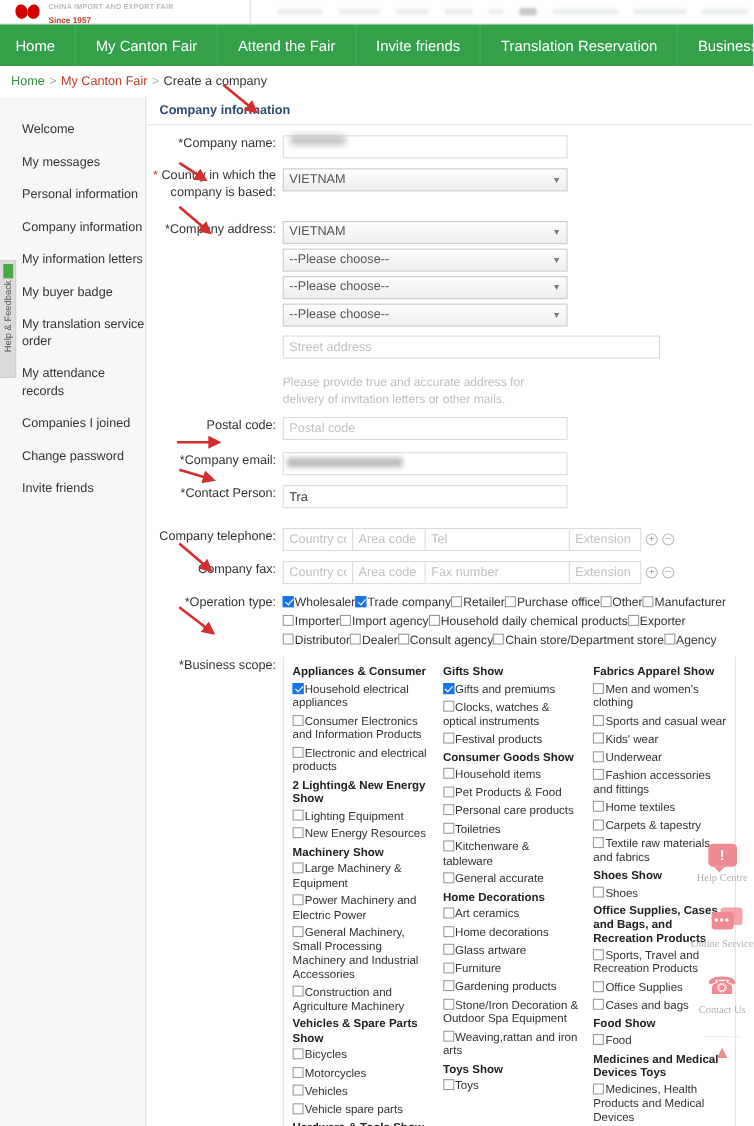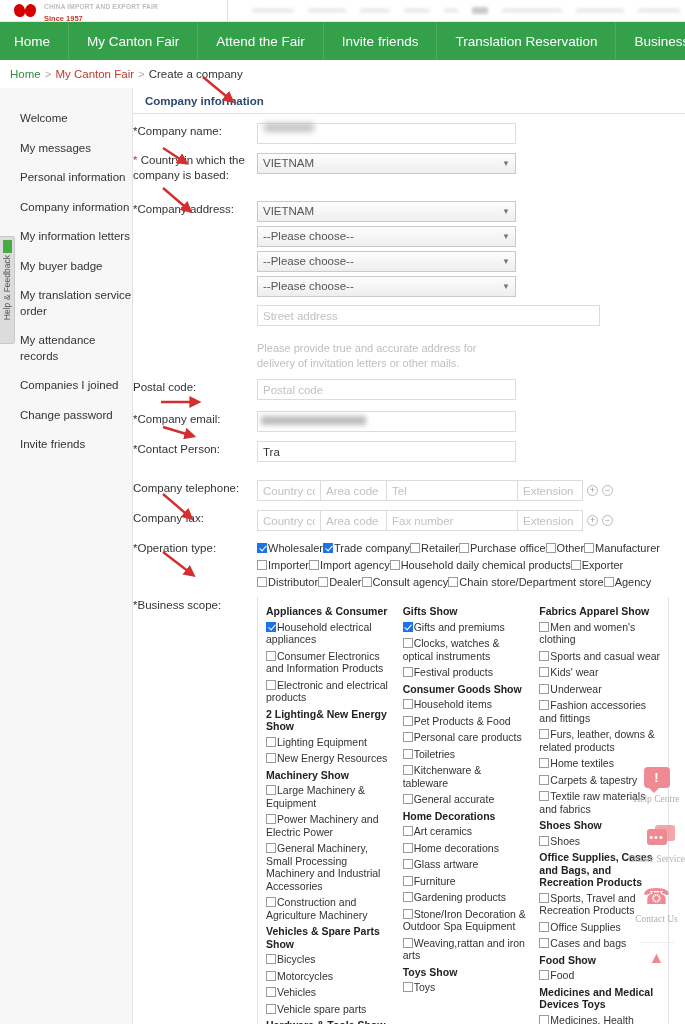--- a/index.html
+++ b/index.html
@@ -60,21 +60,21 @@
                   font-size:8.5px; color:#555; margin:0 auto; white-space:nowrap;
                   display:block; text-align:center; }
 
   
   #content { flex:1; position:relative; padding:0; overflow:hidden; }
   #panel-head { height:26px; border-bottom:1px solid #e0e0e0;
                 display:flex; align-items:center; padding-left:12px;
                 font-size:11.5px; font-weight:bold; color:#2b4a6f; }
 
   .row { display:flex; align-items:flex-start; margin-top:9px; }
-  .lbl { width:124px; flex:0 0 124px; text-align:left; padding-right:6px;
+  .lbl { width:124px; flex:0 0 124px; text-align:right; padding-right:6px;
          font-size:11.5px; color:#333; line-height:17px; }
   .lbl .star { color:#c0392b; }
   .fld { flex:1; }
 
   input[type=text]{
     height:21px; border:1px solid #dcdcdc; background:#fff; font-size:11.5px;
     padding:0 5px; color:#333; font-family:"Liberation Sans", sans-serif; outline:none; }
   input::placeholder{ color:#c2c2c2; }
   .w-main{ width:259px; }
   .sel-box{ width:259px; height:21px; border:1px solid #c9c9c9;
@@ -346,21 +346,20 @@
               <div class="grp">Toys Show</div>
               <label class="itm"><input type="checkbox" class="cb" style=""><span>Toys</span></label>
             </div>
             <div class="col">
               <div class="grp">Fabrics Apparel Show</div>
               <label class="itm"><input type="checkbox" class="cb" style=""><span>Men and women's clothing</span></label>
               <label class="itm"><input type="checkbox" class="cb" style=""><span>Sports and casual wear</span></label>
               <label class="itm"><input type="checkbox" class="cb" style=""><span>Kids' wear</span></label>
               <label class="itm"><input type="checkbox" class="cb" style=""><span>Underwear</span></label>
               <label class="itm"><input type="checkbox" class="cb" style=""><span>Fashion accessories and fittings</span></label>
-              <label class="itm"><input type="checkbox" class="cb" style=""><span>Furs, leather, downs &amp; related products</span></label>
               <label class="itm"><input type="checkbox" class="cb" style=""><span>Home textiles</span></label>
               <label class="itm"><input type="checkbox" class="cb" style=""><span>Carpets &amp; tapestry</span></label>
               <label class="itm"><input type="checkbox" class="cb" style=""><span>Textile raw materials and fabrics</span></label>
               <div class="grp">Shoes Show</div>
               <label class="itm"><input type="checkbox" class="cb" style=""><span>Shoes</span></label>
               <div class="grp">Office Supplies, Cases and Bags, and Recreation Products</div>
               <label class="itm"><input type="checkbox" class="cb" style=""><span>Sports, Travel and Recreation Products</span></label>
               <label class="itm"><input type="checkbox" class="cb" style=""><span>Office Supplies</span></label>
               <label class="itm"><input type="checkbox" class="cb" style=""><span>Cases and bags</span></label>
               <div class="grp">Food Show</div>

